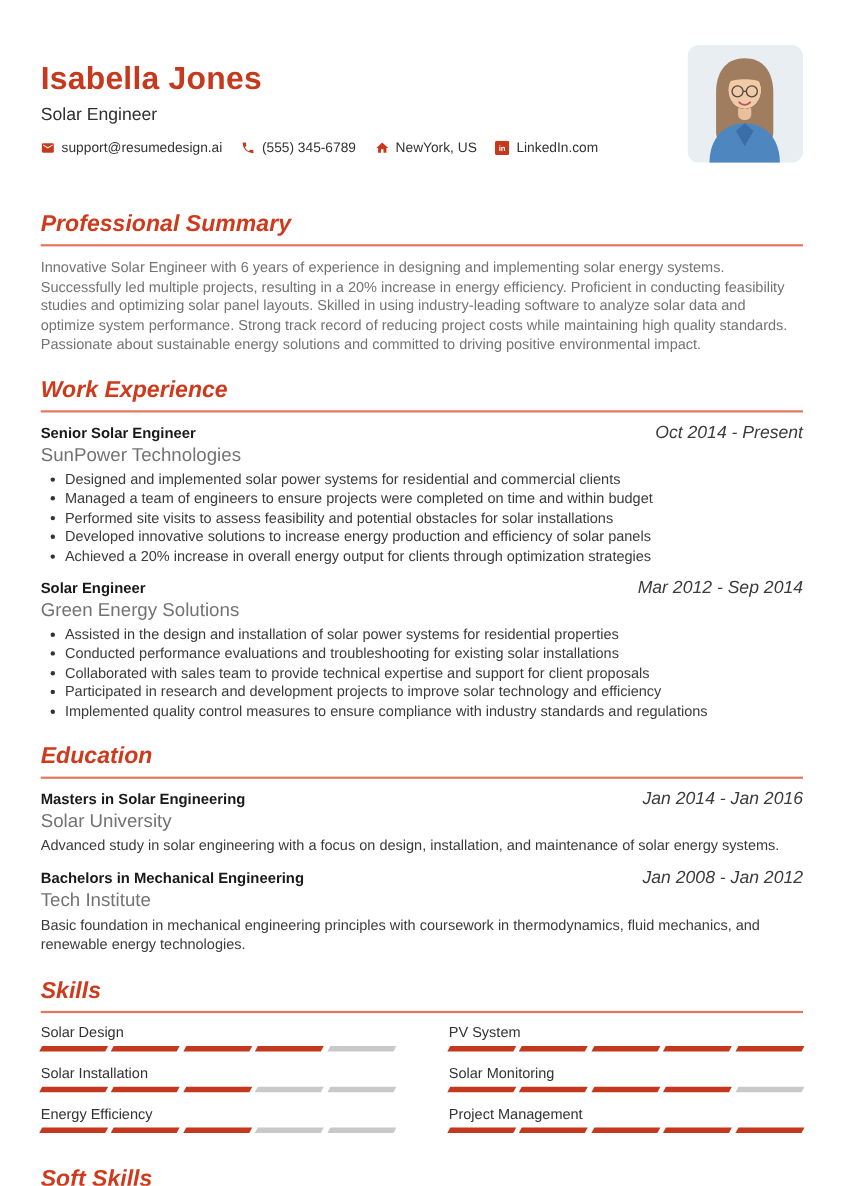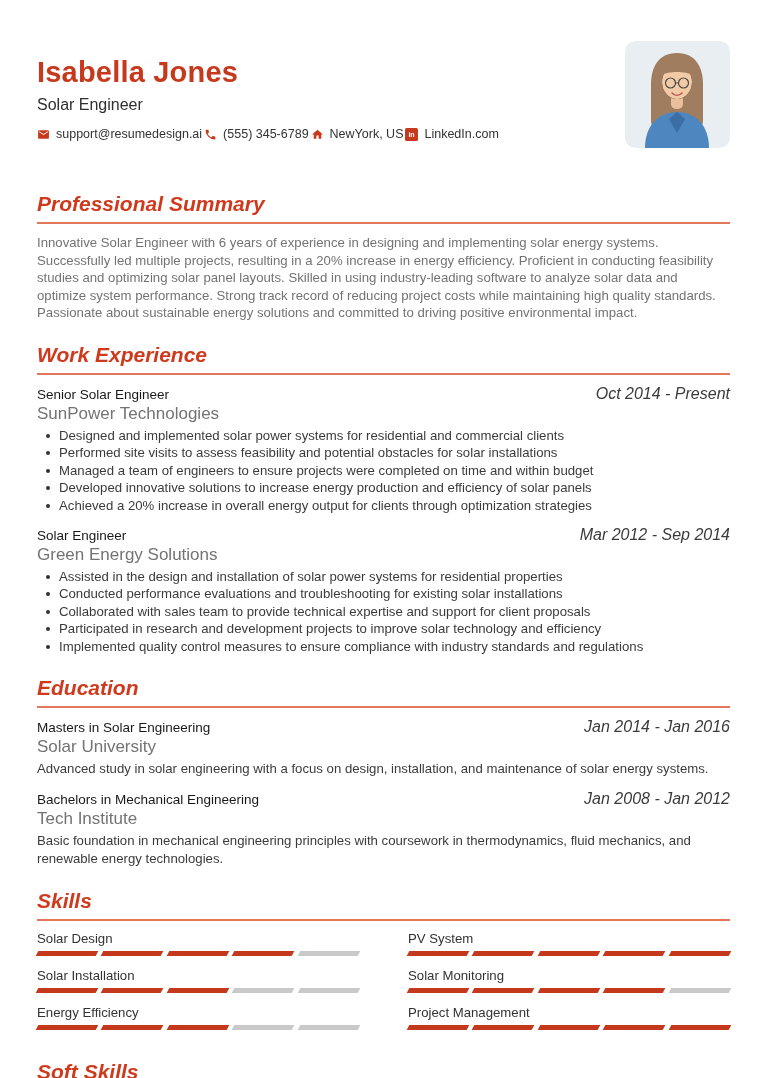--- a/index.html
+++ b/index.html
@@ -8,21 +8,21 @@
     width:768px; height:1078px; overflow:hidden;
     font-family:"Liberation Sans", sans-serif;
     color:#3b3b3b; position:relative;
   }
   .page { padding:37px 38px 0 37px; }
 
   
   .header { display:flex; justify-content:space-between; align-items:flex-start; }
   .name { font-size:29px; font-weight:bold; color:#c6391d; line-height:1.15; letter-spacing:.2px;margin-top:19px; }
   .job-title { font-size:16px; color:#2f2f2f; margin-top:7px; }
-  .contact-row { display:flex; align-items:center; gap:2px; margin-top:13px; font-size:12.5px; color:#333; white-space:nowrap; }
+  .contact-row { display:flex; align-items:center; gap:17px; margin-top:13px; font-size:12.5px; color:#333; white-space:nowrap; }
   .contact { display:inline-flex; align-items:center; gap:6px; }
   .cicon { display:inline-flex; width:13px; height:13px; }
   .cicon svg { width:13px; height:13px; display:block; }
   .photo { flex:0 0 auto; margin-top:4px; }
   .photo svg { display:block; border-radius:10px; }
 
   
   .section { margin-top:23px; }
   .section-first { margin-top:46px; }
   .section-soft { margin-top:32px; }
@@ -31,21 +31,21 @@
     line-height:20px; padding-bottom:8px; margin-bottom:10px;
     border-bottom:2px solid #e2775c;
     font-style:italic;
   }
   .body-text { font-size:13.2px; line-height:17.6px; color:#737373; }
 
   
   .entry { margin-top:12px; }
   .entry:first-of-type { margin-top:0; }
   .entry-head { display:flex; justify-content:space-between; align-items:baseline; }
-  .entry-title { font-size:13.5px; font-weight:normal; color:#191919; line-height:17px; }
+  .entry-title { font-size:13.5px; font-weight:bold; color:#191919; line-height:17px; }
   .entry-dates { font-size:16px; font-style:italic; color:#3b3b3b; }
   .entry-sub { font-size:17px; color:#737373; margin-top:2px; line-height:17px; }
   .entry-desc { font-size:13.2px; color:#3b3b3b; margin-top:5px; line-height:18px; }
   ul.bullets { list-style:none; margin-top:5px; padding-left:22px; }
   ul.bullets li { font-size:13.2px; line-height:17.4px; position:relative; }
   ul.bullets li::before {
     content:""; position:absolute; left:-13px; top:7px;
     width:4px; height:4px; border-radius:50%; background:#333;
   }
 
@@ -131,22 +131,22 @@
     <h2 class="sec-heading">Work Experience</h2>
     <div id="jobs">
         <div class="entry">
           <div class="entry-head">
             <span class="entry-title">Senior Solar Engineer</span>
             <span class="entry-dates">Oct 2014 - Present</span>
           </div>
           <div class="entry-sub">SunPower Technologies</div>
           <ul class="bullets">
             <li>Designed and implemented solar power systems for residential and commercial clients</li>
+            <li>Managed a team of engineers to ensure projects were completed on time and within budget</li>
             <li>Performed site visits to assess feasibility and potential obstacles for solar installations</li>
-            <li>Managed a team of engineers to ensure projects were completed on time and within budget</li>
             <li>Developed innovative solutions to increase energy production and efficiency of solar panels</li>
             <li>Achieved a 20% increase in overall energy output for clients through optimization strategies</li>
           </ul>
         </div>
         <div class="entry">
           <div class="entry-head">
             <span class="entry-title">Solar Engineer</span>
             <span class="entry-dates">Mar 2012 - Sep 2014</span>
           </div>
           <div class="entry-sub">Green Energy Solutions</div>

